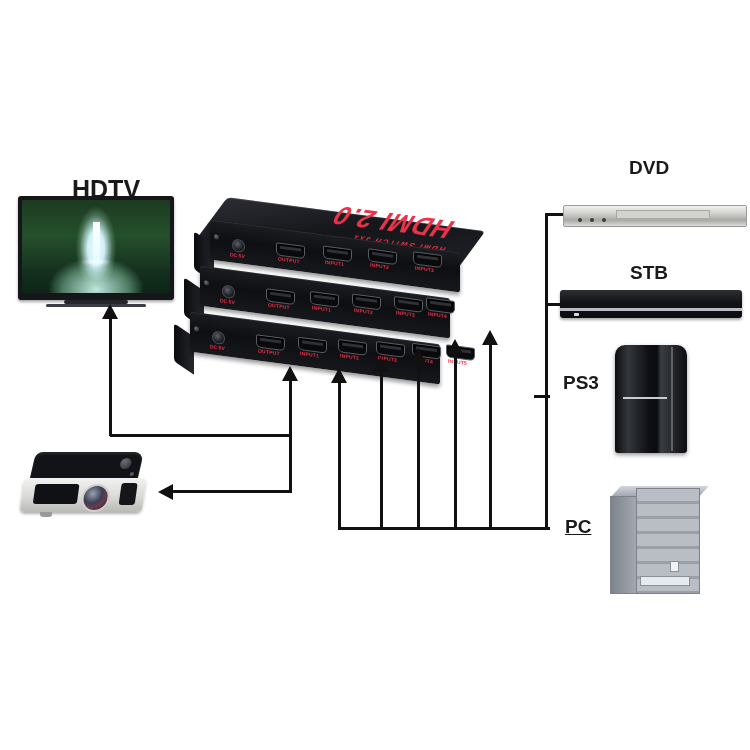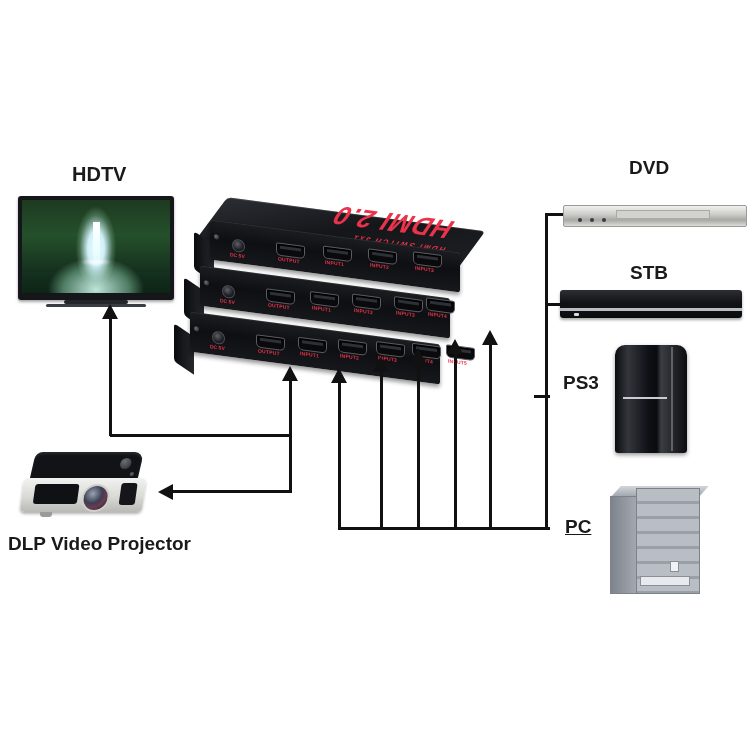--- a/index.html
+++ b/index.html
@@ -3,21 +3,21 @@
 <meta charset="utf-8">
 <style>
   html,body{margin:0;padding:0;background:#ffffff;}
   body{width:750px;height:750px;position:relative;overflow:hidden;
        font-family:"Liberation Sans",sans-serif;color:#111;}
   #stage{position:absolute;inset:0;width:750px;height:750px;}
 
   .lbl{position:absolute;font-weight:bold;color:#1a1a1a;white-space:nowrap;}
 
   
-  #hdtv-label{left:72px;top:163px;font-size:20px;}
+  #hdtv-label{left:72px;top:175px;font-size:25px;}
   #hdtv{position:absolute;left:18px;top:196px;width:156px;height:104px;}
   .tv-bezel{position:absolute;inset:0;background:#15161a;border-radius:3px;
             box-shadow:0 2px 3px rgba(0,0,0,.35);}
   .tv-screen{position:absolute;left:4px;top:4px;right:4px;bottom:7px;overflow:hidden;
     background:
       radial-gradient(ellipse 26px 54px at 50% 52%, #f2fbff 0%, #cfeff7 32%, rgba(180,230,210,.25) 62%, rgba(0,0,0,0) 78%),
       radial-gradient(ellipse 60px 40px at 50% 96%, #bfe4dc 0%, #4e7c62 55%, rgba(0,0,0,0) 80%),
       linear-gradient(180deg,#1d3a21 0%,#25502b 38%,#16321f 75%,#0d2417 100%),
       radial-gradient(circle at 14% 28%, #2f6b34 0%, rgba(0,0,0,0) 46%),
       radial-gradient(circle at 86% 22%, #43853f 0%, rgba(0,0,0,0) 48%),
@@ -128,21 +128,20 @@
   <div id="hdtv">
     <div class="tv-bezel"></div>
     <div class="tv-screen">
       <div class="tv-fall"></div>
       <div class="tv-fall2"></div>
     </div>
     <div class="tv-stand"></div>
     <div class="tv-base"></div>
   </div>
 
-  <div class="lbl" id="proj-label">DLP Video Projector</div>
   <div id="projector">
     <div class="pj-top">
       <div class="pj-knob"></div>
       <div class="pj-dot"></div>
     </div>
     <div class="pj-body">
       <div class="pj-vent"></div>
       <div class="pj-vent2"></div>
       <div class="pj-lens"></div>
     </div>

